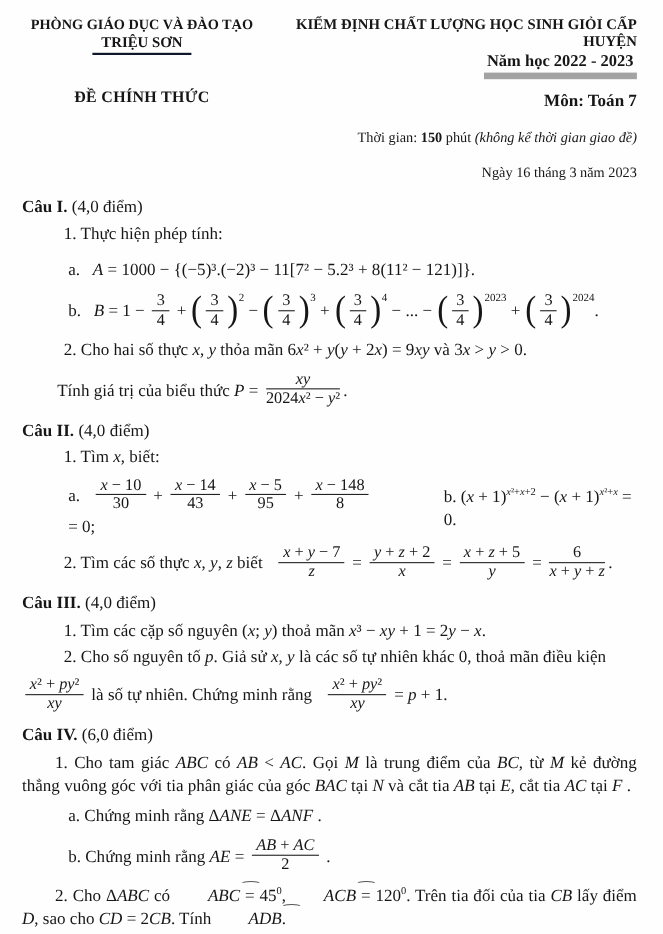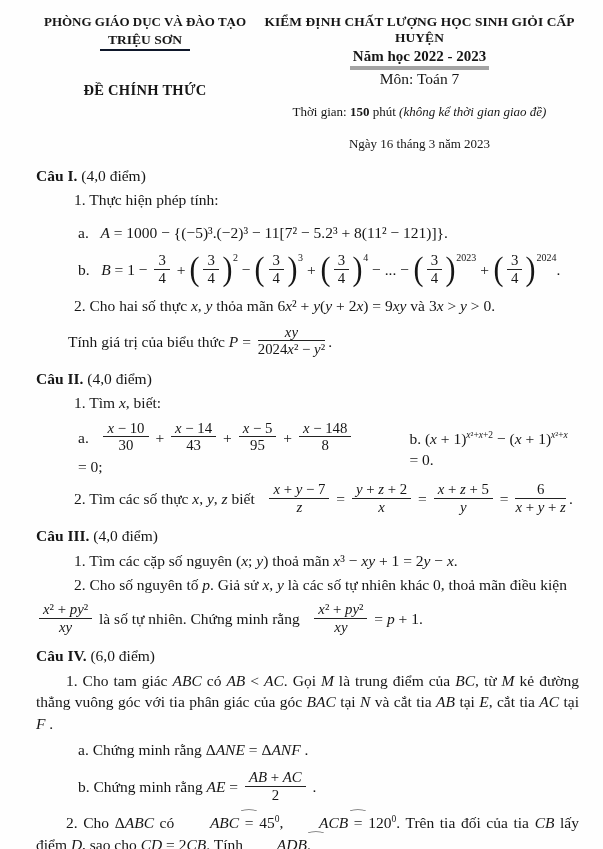--- a/index.html
+++ b/index.html
@@ -1,33 +1,33 @@
 <!DOCTYPE html>
 <html lang="vi"><head>
 <meta charset="utf-8">
 <style>
   html,body{margin:0;padding:0;background:#ffffff;}
   .page{
     width:603px;height:849px;box-sizing:border-box;
     background:#fefefe;color:#161616;
     font-family:"Liberation Serif","DejaVu Serif",serif;
-    padding:14px 24px 0 36px;overflow:hidden;position:relative;
+    padding:14px 24px 0 20px;overflow:hidden;position:relative;
   }
   
   .hdr{display:flex;align-items:flex-start;}
   .hl{width:218px;text-align:center;flex:none;}
   .hl .l1{font-weight:bold;font-size:13px;line-height:1.25;}
   .hl .l2{display:inline-block;font-weight:bold;font-size:13.5px;
           border-bottom:2px solid #0f172a;padding:0 8px 1px;margin-top:1px;}
   .hl .l3{font-weight:bold;font-size:14.5px;margin-top:31px;letter-spacing:0.3px;}
-  .hr{flex:1;text-align:center;margin-left:6px;}
+  .hr{flex:1;text-align:right;margin-left:6px;}
   .hr .t1{font-weight:bold;font-size:13.4px;letter-spacing:0.1px;}
   .hr .t2{display:inline-block;font-weight:bold;font-size:15px;
-          border-bottom:4px solid #a3a3a3;padding:0 3px 1px;margin-top:2px;}
-  .hr .t3{font-weight:normal;font-size:15.5px;}
+          border-bottom:6px solid #a3a3a3;padding:0 3px 1px;margin-top:2px;}
+  .hr .t3{font-weight:bold;font-size:15.5px;margin-top:11px;}
   .hr .t4,.hr .t5{font-size:13px;margin-top:16px;}
   .hr .t6{font-size:14.6px;font-style:italic;}
   
   .content{margin-top:13px;font-size:15.5px;line-height:1.38;}
   .sec-h{margin:8px 0 3px;}
   .sec-h .b{font-weight:bold;}
   .line{margin:3px 0 3px 38px;}
   .fline{margin:11px 0 7px 42px;}
   .pline{margin:9px 0 7px 32px;}
   .frow{display:flex;align-items:center;gap:54px;margin:8px 0 6px 42px;}

